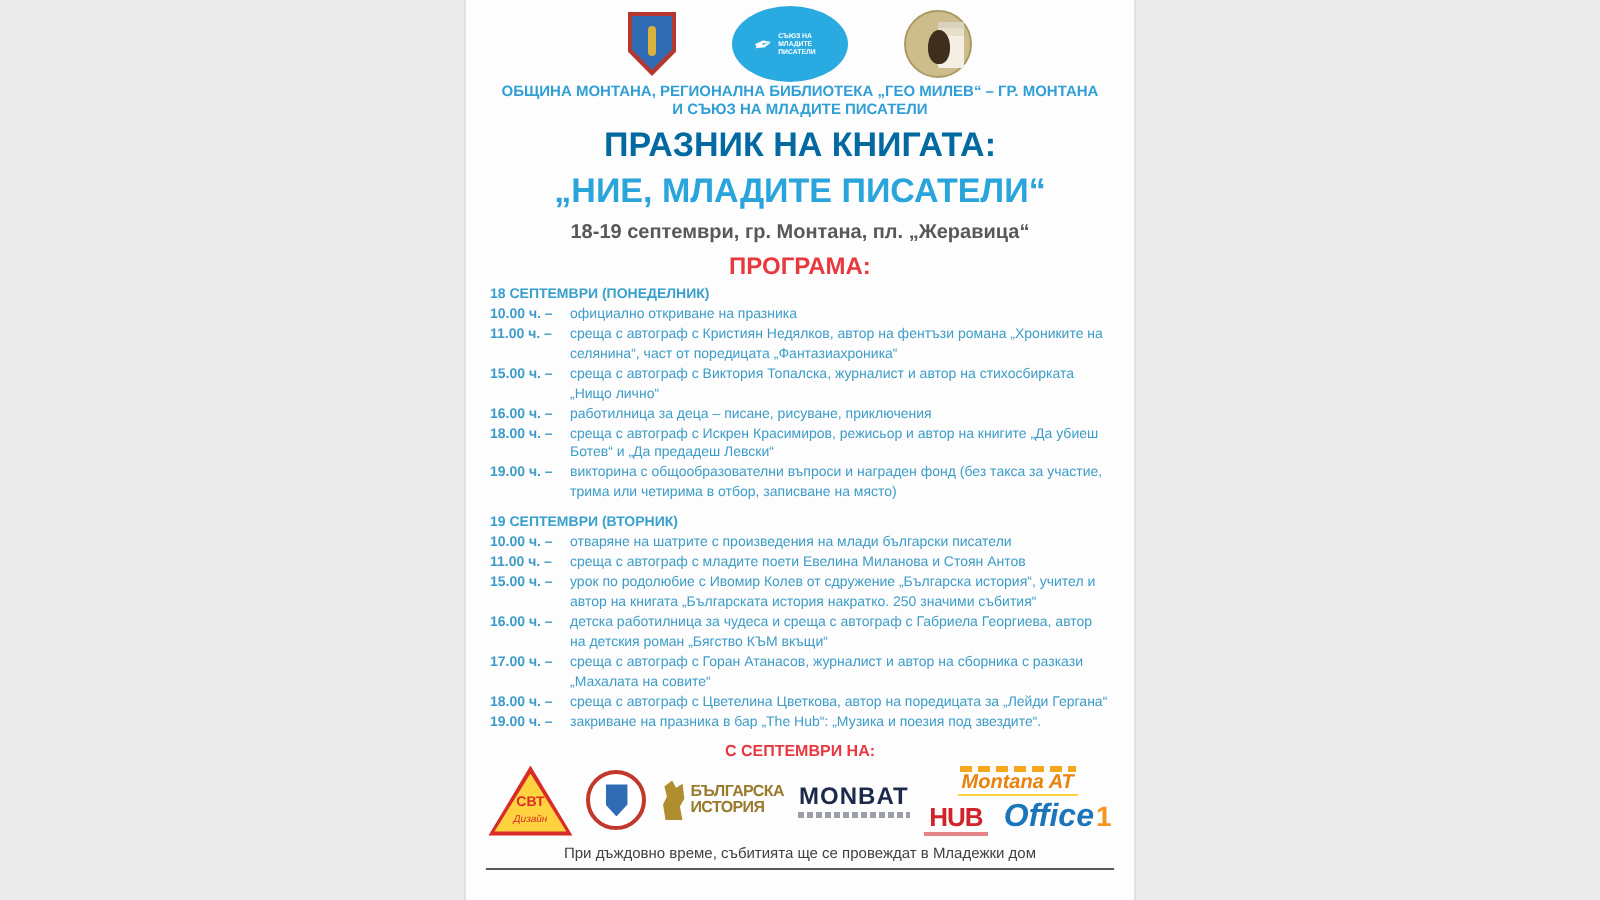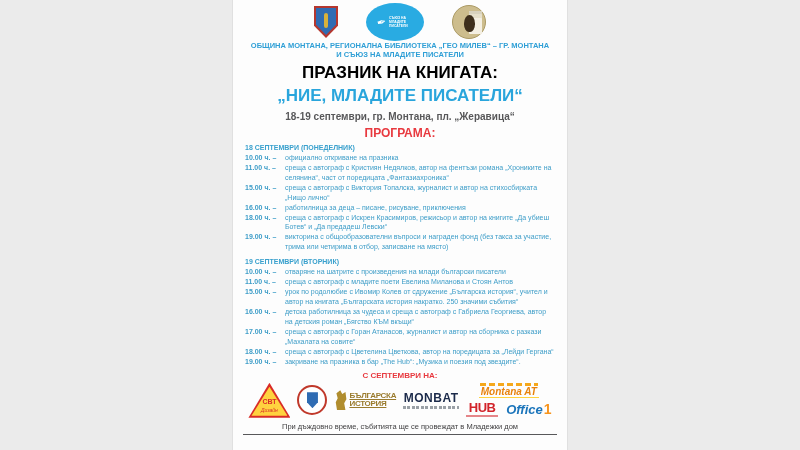--- a/index.html
+++ b/index.html
@@ -30,21 +30,21 @@
                background:#f4efe2; border-radius:1px;
                box-shadow:inset 0 3px 0 #d8d2be, inset 0 7px 0 #e6e0cb; }
   .lib .owl { position:absolute; left:11px; top:9px; width:11px; height:17px;
               background:#3e2f1c; border-radius:50% 50% 45% 45%; }
 
   
   .org-lines { font-size:7.5px; font-weight:bold; color:#2f9fd6;
                line-height:1.25; margin-top:1px; }
   .organize { font-size:13px; font-weight:bold; color:#e8393f;
               margin-top:5px; letter-spacing:.5px; }
-  .title-1 { font-size:17px; font-weight:bold; color:#000000; margin-top:3px;text-align:center; }
+  .title-1 { font-size:17px; font-weight:bold; color:#0369a1; margin-top:3px;text-align:center; }
   .title-2 { font-size:17px; font-weight:bold; color:#29a5dc; margin-top:3px; }
   .date-line { font-size:10px; font-weight:bold; color:#58585a; margin-top:5px; }
   .program-label { font-size:12px; font-weight:bold; color:#e8393f; margin-top:4px; }
 
   
   .program { padding:3px 12px 0 12px; text-align:left; color:#3d9dc8; }
   .day + .day { margin-top:5px; }
   .day-title { font-size:7px; font-weight:bold; line-height:1.45; color:#38a0cd; }
   .event { display:flex; font-size:7px; line-height:1.42; }
   .time { flex:0 0 40px; font-weight:bold; }
@@ -63,37 +63,37 @@
   .svt .svt-t2 { position:absolute; left:0; right:0; top:24px;
                  font-size:5px; font-style:italic; color:#d92b27; }
   .seal { width:30px; height:30px; border-radius:50%; border:2px solid #c0392b;
           background:#fff; display:flex; align-items:center; justify-content:center; }
   .seal .shield { width:11px; height:16px; background:#2f6cb3;
                   clip-path:polygon(0 0,100% 0,100% 62%,50% 100%,0 62%); }
   .bghist { display:flex; align-items:center; gap:2px; }
   .lion { width:13px; height:20px; background:#b08d2e;
           clip-path:polygon(20% 100%,10% 60%,25% 40%,15% 15%,45% 0,60% 18%,85% 8%,92% 45%,75% 65%,85% 100%); }
   .bghist-text { font-size:8px; line-height:1; font-weight:bold; color:#9a7b2d;
-                 text-align:left; letter-spacing:-.3px;text-decoration:underline; }
+                 text-align:left; letter-spacing:-.3px; }
   .monbat { display:flex; flex-direction:column; align-items:center; }
   .monbat-word { font-size:12px; font-weight:800; color:#1b2a4a; letter-spacing:.5px; }
   .monbat-sub { margin-top:1px; height:3px; width:56px;
                 background:repeating-linear-gradient(90deg,#9aa0a6 0 3px,transparent 3px 4.5px); }
   .right-col { display:flex; flex-direction:column; align-items:center; gap:2px; }
   .montana-at { display:flex; flex-direction:column; align-items:center; }
   .ma-dashes { width:58px; height:3px;
                background:repeating-linear-gradient(90deg,#f5a81c 0 6px,transparent 6px 9px); }
   .ma-word { font-size:10px; font-weight:bold; font-style:italic; color:#e8820c;
              border-bottom:1.5px solid #ffd23f; padding:0 2px;text-align:right; }
   .bottom-logos { display:flex; align-items:flex-end; gap:8px; }
   .hub { display:flex; flex-direction:column; align-items:center; }
   .hub-word { font-size:13px; font-weight:900; color:#d2232a; letter-spacing:-.5px; }
   .hub-sub { width:32px; height:2px; background:#d2232a; opacity:.55; }
   .office1 { display:flex; align-items:baseline; gap:1px; }
-  .office-word { font-size:13px; font-weight:800; font-style:italic; color:#1b75bb; }
+  .office-word { font-size:16px; font-weight:800; font-style:italic; color:#1b75bb; }
   .office-one { font-size:14px; font-weight:900; color:#f7941d; }
 
   .rain-note { margin:3px 10px 0 10px; padding-bottom:3px;
                border-bottom:1.5px solid #58585a;
                font-size:7.5px; color:#414042; }
 </style>
 </head>
 <body>
 
 <div class="stage">

